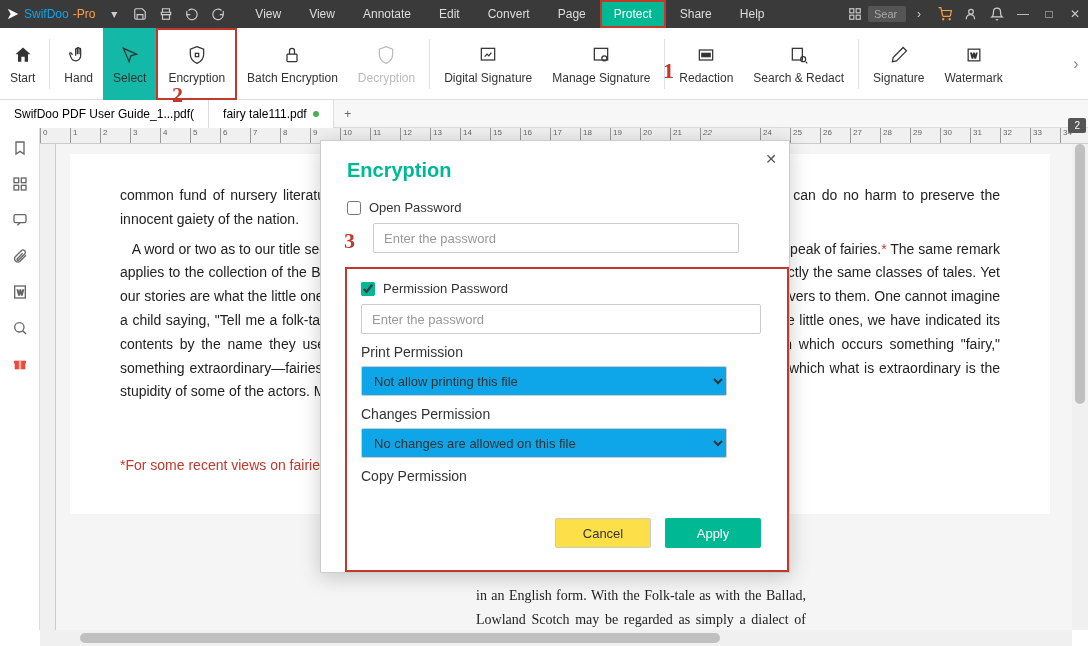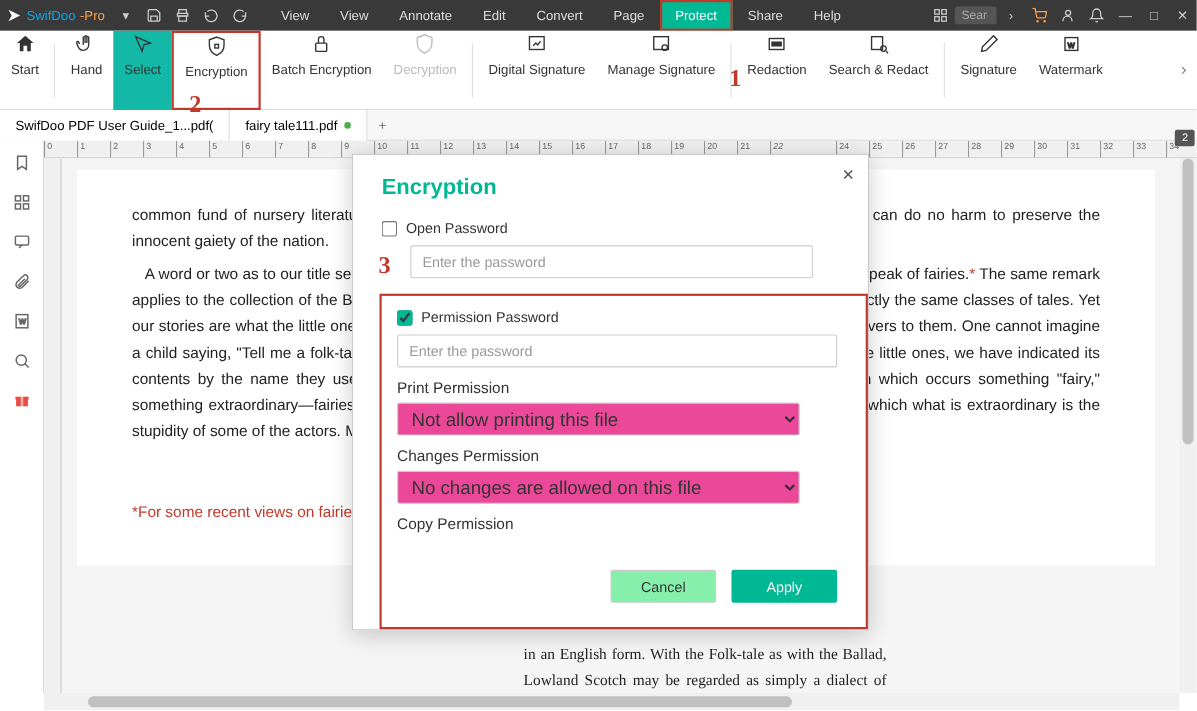--- a/index.html
+++ b/index.html
@@ -13,21 +13,21 @@
 .titlebar .brand-accent { color: #ff9f43; }
 .titlebar .tb-btn { width: 26px; height: 28px; display: flex; align-items: center; justify-content: center; cursor: pointer; }
 .titlebar .menu { display: flex; margin-left: 10px; }
 .titlebar .menu-item { padding: 0 14px; height: 28px; line-height: 28px; cursor: pointer; color: #ddd; }
 .titlebar .menu-item.active { background: #00b894; color: #fff; border: 2px solid #c0392b; padding: 0 12px; line-height: 24px; }
 .titlebar .right { margin-left: auto; display: flex; align-items: center; }
 .titlebar .search-box { background: #555; color: #aaa; padding: 2px 6px; font-size: 11px; border-radius: 2px; width: 38px; overflow: hidden; white-space: nowrap; }
 
 
 .ribbon { height: 72px; background: #fff; border-bottom: 1px solid #ddd; display: flex; align-items: center; position: relative; }
-.ribbon-group { display: flex; flex-direction: column; align-items: center; padding: 0 10px; height: 72px; cursor: pointer; font-size: 12px; color: #333; }
+.ribbon-group { display: flex; flex-direction: column; align-items: center; justify-content: center; padding: 0 10px; height: 72px; cursor: pointer; font-size: 12px; color: #333; }
 .ribbon-group .icon-box { width: 24px; height: 24px; display: flex; align-items: center; justify-content: center; margin-bottom: 4px; }
 .ribbon-group.selected { background: #14b8a6; }
 .ribbon-group.highlighted { border: 2px solid #c0392b; }
 .ribbon-group.disabled { color: #bbb; }
 .ribbon-sep { width: 1px; height: 50px; background: #e0e0e0; margin: 0 4px; }
 .ribbon-nav { position: absolute; right: 4px; top: 50%; transform: translateY(-50%); width: 16px; height: 40px; display: flex; align-items: center; justify-content: center; color: #888; cursor: pointer; }
 .annotation-num { position: absolute; font-size: 22px; font-weight: bold; color: #c0392b; font-family: Georgia, serif; }
 .ann-1 { top: 58px; left: 663px; }
 .ann-2 { top: 82px; left: 172px; }
 
@@ -60,24 +60,24 @@
 .dialog { position: absolute; left: 320px; top: 140px; width: 470px; background: #fff; border: 1px solid #ccc; box-shadow: 0 4px 20px rgba(0,0,0,0.2); padding: 18px 26px 22px 26px; font-size: 13px; }
 .dialog .close-x { position: absolute; right: 12px; top: 10px; cursor: pointer; color: #555; font-size: 14px; }
 .dialog h2 { color: #00b894; font-size: 20px; font-weight: 600; margin-bottom: 18px; }
 .dialog .row { margin-bottom: 14px; }
 .dialog label { display: flex; align-items: center; gap: 8px; font-size: 13px; color: #333; margin-bottom: 8px; }
 .dialog input[type=checkbox] { width: 14px; height: 14px; accent-color: #00b894; }
 .dialog .text-input { width: 366px; height: 30px; border: 1px solid #ccc; border-radius: 2px; padding: 0 10px; font-size: 13px; color: #333; margin-left: 26px; }
 .dialog .text-input::placeholder { color: #999; }
 .dialog .perm-box { border: 2px solid #c0392b; margin: 0 -26px -22px -2px; padding: 12px 26px 22px 14px; }
 .dialog .field-label { font-size: 14px; color: #333; margin: 10px 0 6px 0; }
-.dialog select { width: 366px; height: 30px; border: 1px solid #ccc; border-radius: 2px; padding: 0 8px; font-size: 17px; background: #ec4899; color: #333; }
+.dialog select { width: 366px; height: 30px; border: 1px solid #ccc; border-radius: 2px; padding: 0 8px; font-size: 13px; background: #0ea5e9; color: #333; }
 .dialog .btns { display: flex; justify-content: flex-end; gap: 14px; margin-top: 34px; }
 .dialog .btn { width: 96px; height: 30px; border-radius: 2px; font-size: 13px; cursor: pointer; display: flex; align-items: center; justify-content: center; }
-.dialog .btn-cancel { background: #86efac; border: 1px solid #ccc; color: #333; }
+.dialog .btn-cancel { background: #fde047; border: 1px solid #ccc; color: #333; }
 .dialog .btn-apply { background: #00b894; color: #fff; border: none; }
 .ann-3 { position: absolute; left: 344px; top: 228px; font-size: 22px; font-weight: bold; color: #c0392b; font-family: Georgia, serif; z-index: 10; }
 
 
 .scroll-v { position: absolute; right: 0; top: 144px; width: 16px; bottom: 16px; background: #f0f0f0; }
 .scroll-v .thumb { position: absolute; left: 3px; width: 10px; top: 0; height: 260px; background: #c0c0c0; border-radius: 5px; }
 .scroll-v .page-ind { position: absolute; top: -26px; right: 2px; background: #555; color: #fff; font-size: 10px; padding: 2px 6px; border-radius: 2px; }
 .scroll-h { position: absolute; left: 40px; right: 16px; bottom: 0; height: 16px; background: #f0f0f0; }
 .scroll-h .thumb { position: absolute; top: 3px; height: 10px; left: 40px; width: 640px; background: #c0c0c0; border-radius: 5px; }
 </style>

